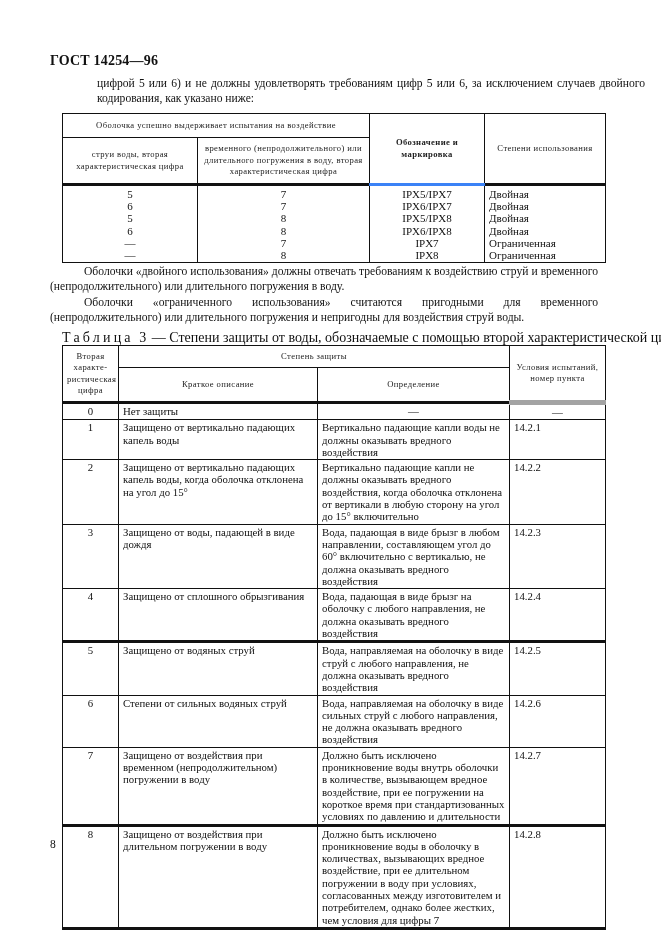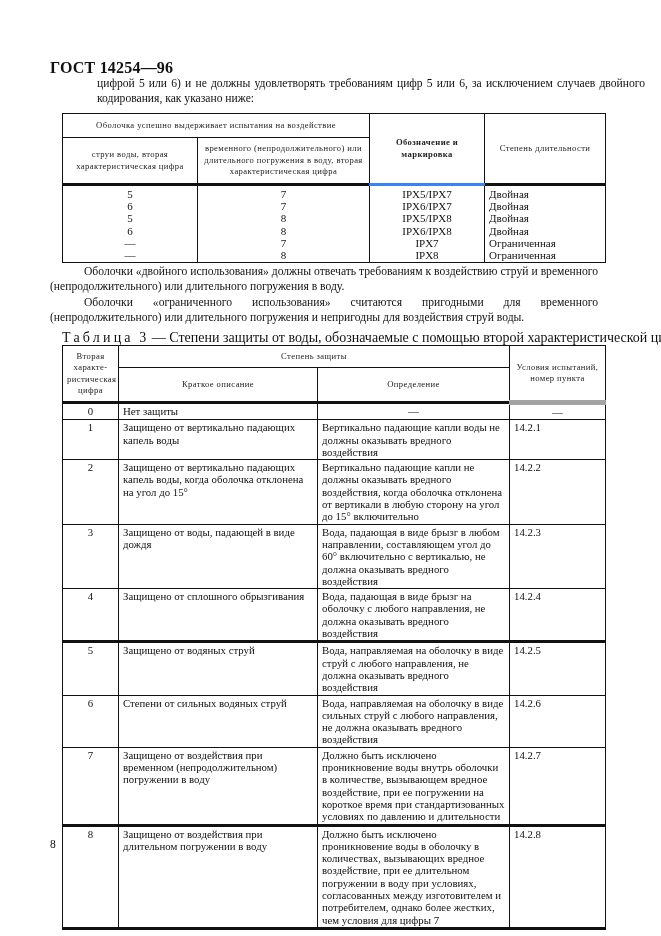--- a/index.html
+++ b/index.html
@@ -1,19 +1,19 @@
 <!DOCTYPE html>
 <html><head>
 <meta charset="utf-8">
 <style>
   html, body { margin: 0; padding: 0; background: #ffffff; }
   body { width: 661px; height: 936px; position: relative; overflow: hidden;
          font-family: "Liberation Serif", "DejaVu Serif", serif; color: #111; }
   .abs { position: absolute; }
-  .doc-header { left: 50px; top: 59px; font-weight: bold; font-size: 16px; letter-spacing: 0.2px; }
+  .doc-header { left: 50px; top: 53px; font-weight: bold; font-size: 14px; letter-spacing: 0.2px; }
   .para { left: 50px; width: 548px; font-size: 11.6px; line-height: 15px; text-align: justify; }
   .indent { text-indent: 34px; }
   table { border-collapse: collapse; position: absolute; table-layout: fixed; padding-left: 16px; }
   td, th { border: 1px solid #111; padding: 0 4px; vertical-align: top; font-weight: normal; }
   .hdr { font-size: 8.6px; letter-spacing: 0.4px; text-align: center; vertical-align: middle; line-height: 11.5px; color: #222; }
   .thick-bottom td, .thick-bottom th { border-bottom: 3px solid #111; }
   .t1 { left: 62px; top: 113px; width: 543px; }
   .t1 .data td { font-size: 11px; line-height: 12.2px; padding-top: 2px; padding-bottom: 1px; }
   .center { text-align: center; }
   .left { text-align: left; }
@@ -35,21 +35,21 @@
   <colgroup>
     <col style="width:135px">
       <col style="width:172px">
       <col style="width:115px">
       <col style="width:121px">
   </colgroup>
   <tbody>
       <tr style="height:24px">
     <th class="hdr" colspan="2">Оболочка успешно выдерживает испытания на воздействие</th>
     <th class="hdr" rowspan="2" style="border-bottom:3px solid #3b82f6;font-weight:bold;">Обозначение и маркировка</th>
-    <th class="hdr" rowspan="2" style="border-bottom:3px solid #111;">Степень длительности</th>
+    <th class="hdr" rowspan="2" style="border-bottom:3px solid #111;">Степени использования</th>
   </tr>
   <tr style="height:47px" class="thick-bottom">
     <th class="hdr">струи воды, вторая характеристическая цифра</th>
     <th class="hdr">временного (непродолжительного) или длительного погружения в воду, вторая характеристическая цифра</th>
   </tr>
   <tr class="data" style="height:74px">
     <td class="center">
       <span class="line">5</span>
       <span class="line">6</span>
       <span class="line">5</span>

